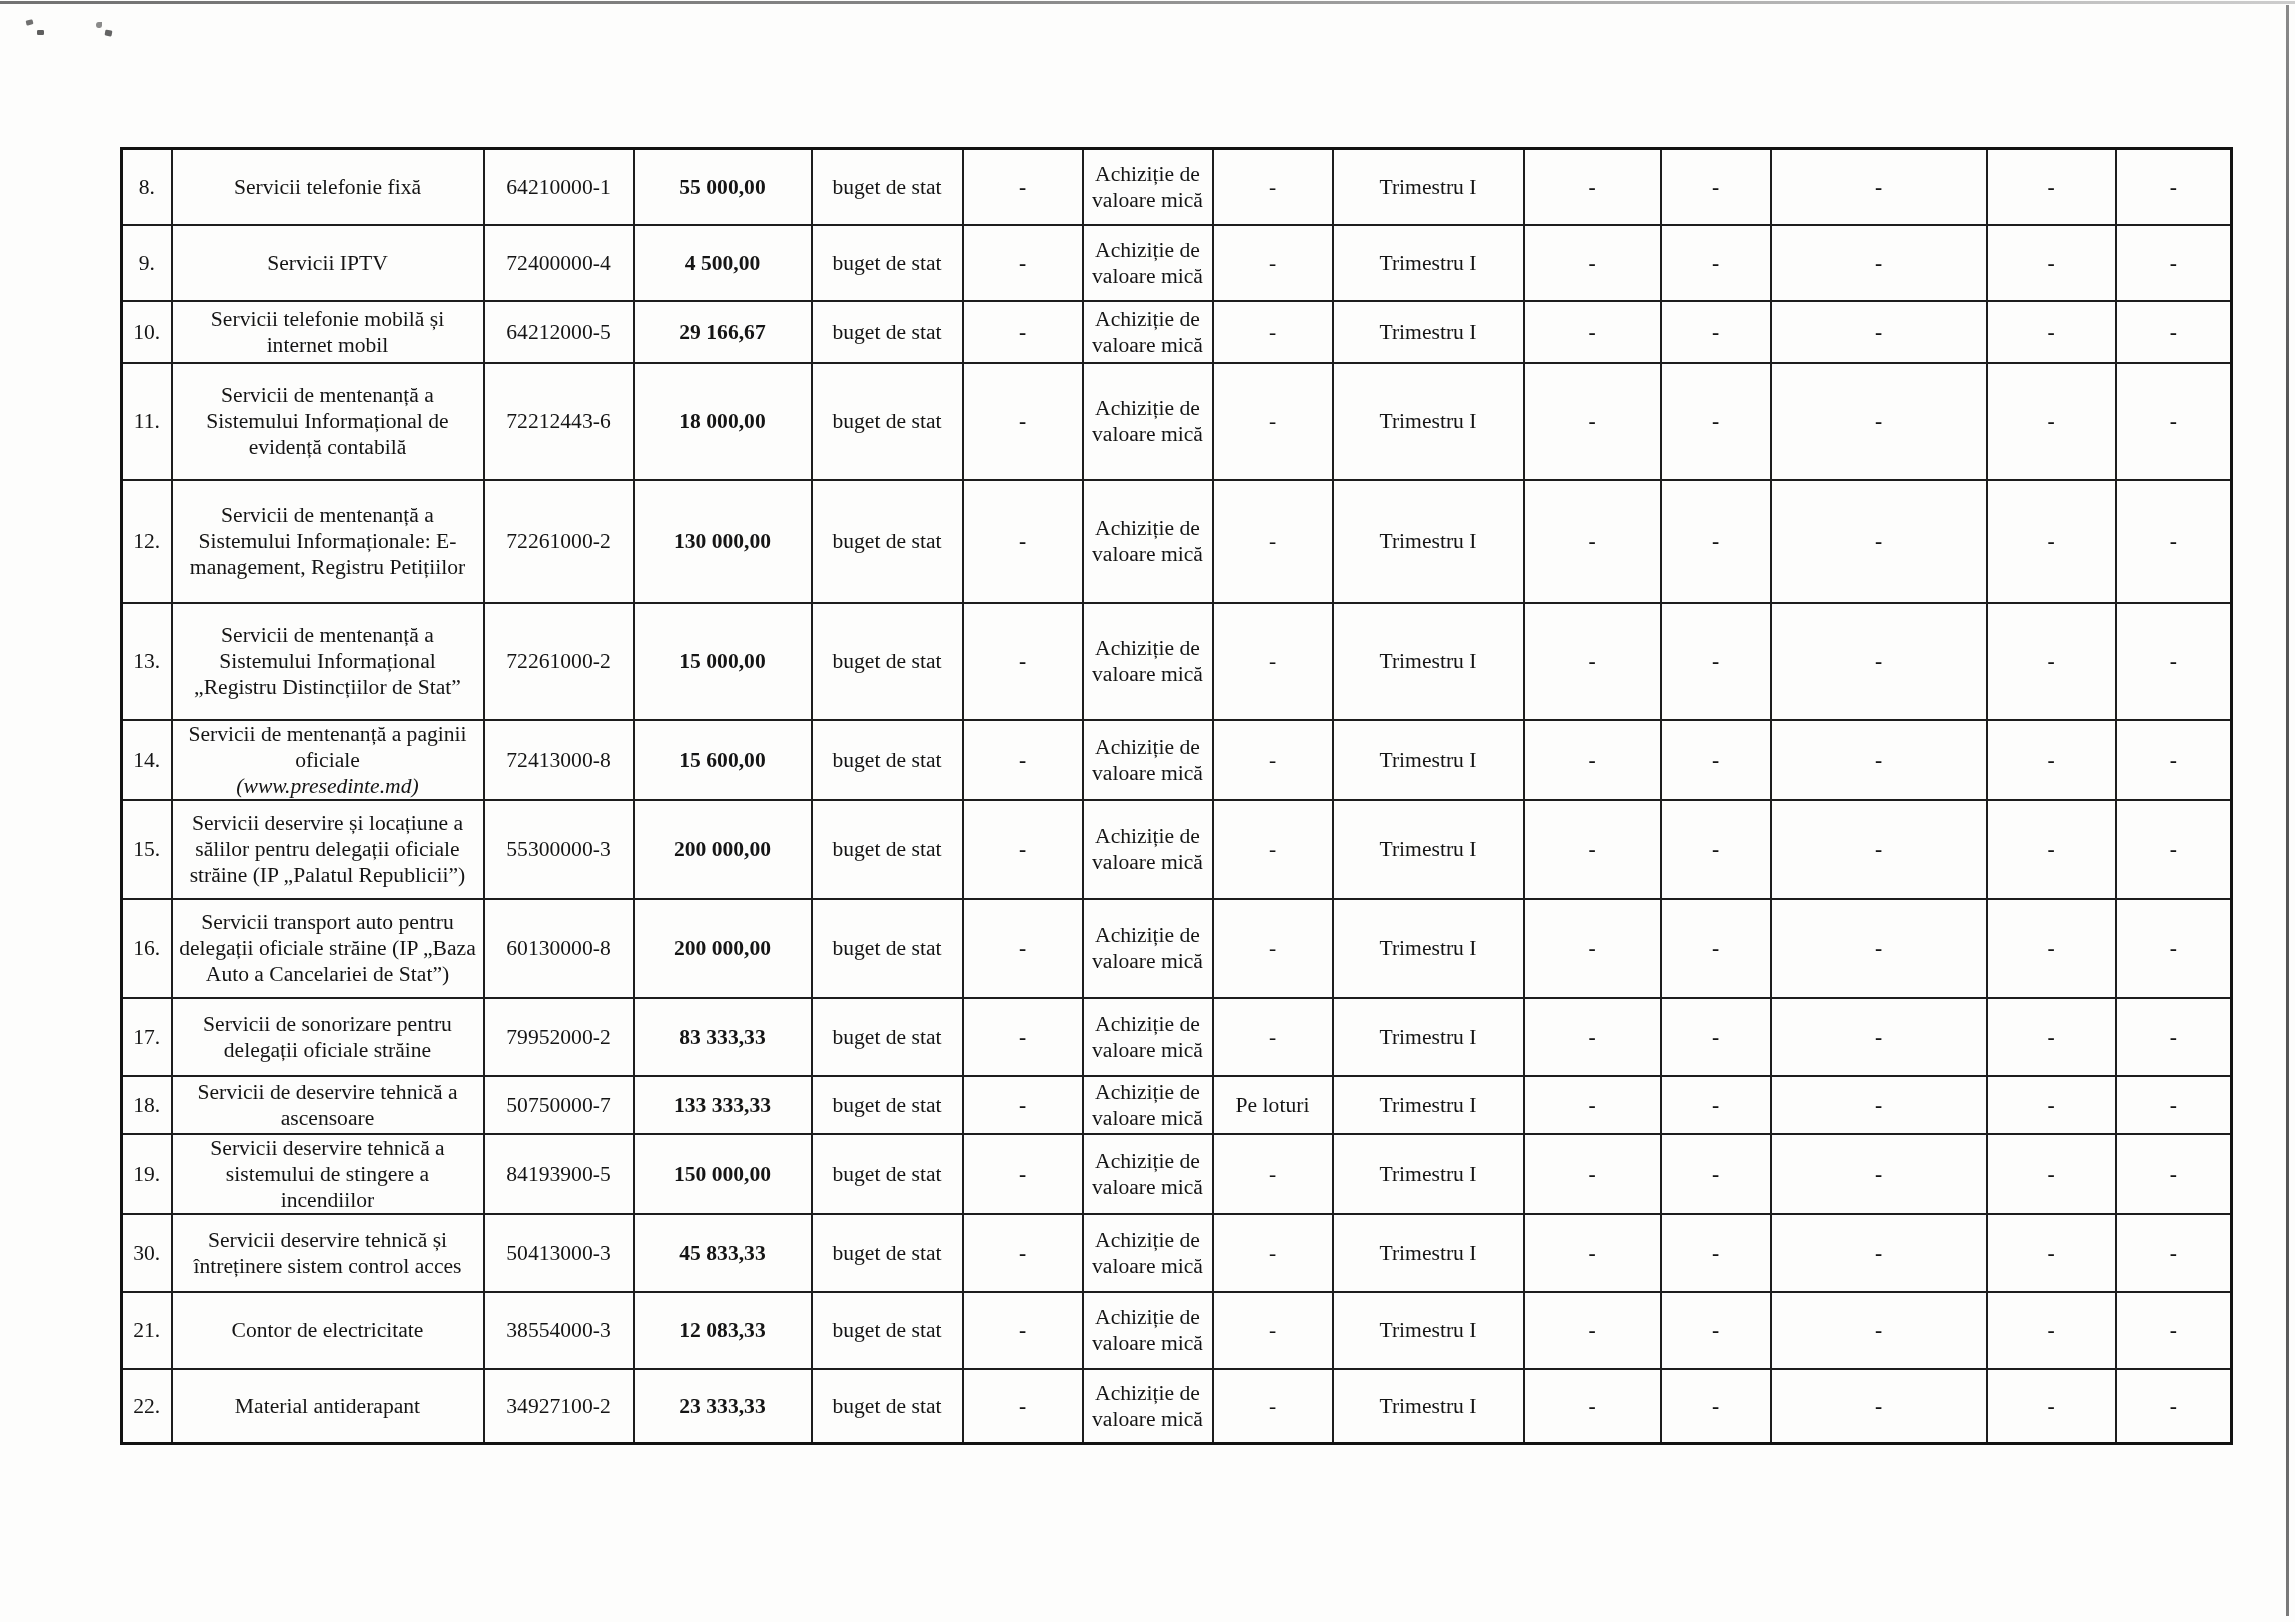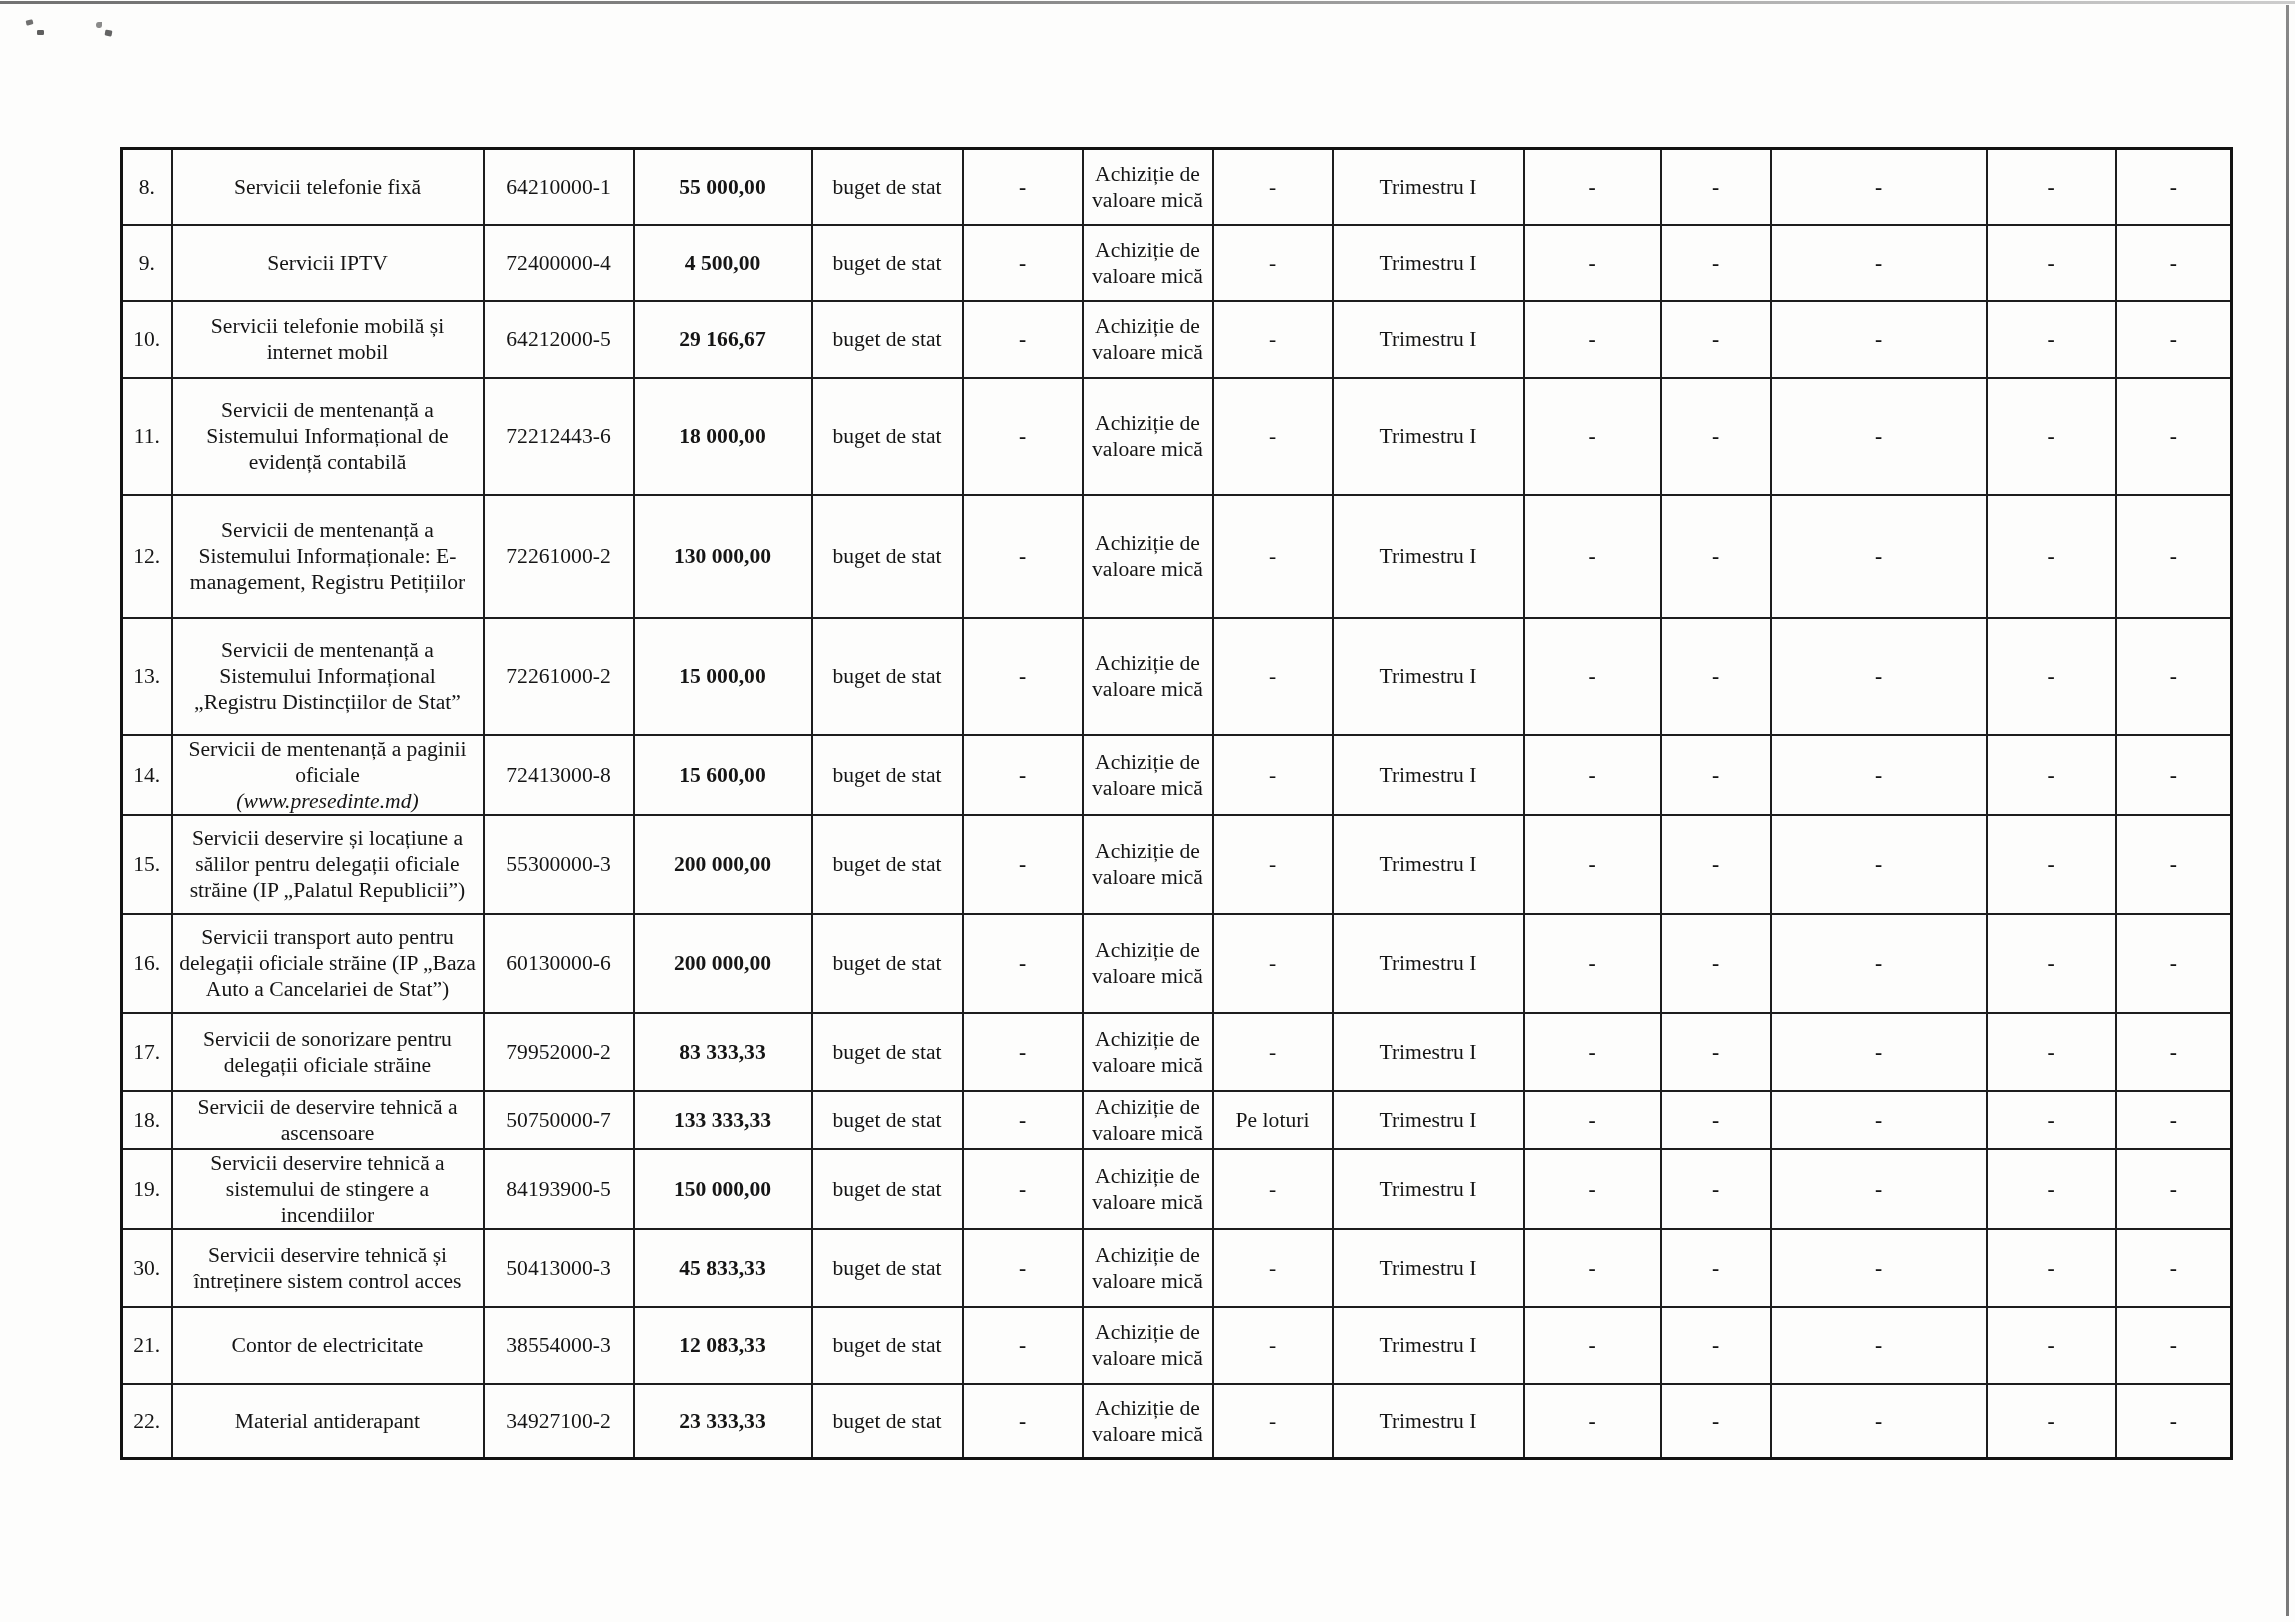--- a/index.html
+++ b/index.html
@@ -44,21 +44,21 @@
     vertical-align: middle;
     text-align: center;
     font-size: 21.6px;
     line-height: 26px;
     padding: 0 3.9px;
     overflow: hidden;
   }
   
   .plan tbody tr:nth-child(1)  { height: 76px; }
   .plan tbody tr:nth-child(2)  { height: 76px; }
-  .plan tbody tr:nth-child(3)  { height: 77px; }
+  .plan tbody tr:nth-child(3)  { height: 62px; }
   .plan tbody tr:nth-child(4)  { height: 117px; }
   .plan tbody tr:nth-child(5)  { height: 123px; }
   .plan tbody tr:nth-child(6)  { height: 117px; }
   .plan tbody tr:nth-child(7)  { height: 77px; }
   .plan tbody tr:nth-child(8)  { height: 99px; }
   .plan tbody tr:nth-child(9)  { height: 99px; }
   .plan tbody tr:nth-child(10) { height: 78px; }
   .plan tbody tr:nth-child(11) { height: 58px; }
   .plan tbody tr:nth-child(12) { height: 78px; }
   .plan tbody tr:nth-child(13) { height: 78px; }
@@ -272,21 +272,21 @@
       <td class="c-dash">-</td>
       <td class="c-dash">-</td>
     </tr>
 
     <tr>
       <td class="c-nr">16.</td>
       <td class="c-name">
         <span>Servicii transport auto pentru delegații oficiale străine (IP „Baza Auto a Cancelariei de Stat”)</span>
         
       </td>
-      <td class="c-cpv">60130000-6</td>
+      <td class="c-cpv">60130000-8</td>
       <td class="c-val">200 000,00</td>
       <td class="c-src">buget de stat</td>
       <td class="c-dash">-</td>
       <td class="c-proc">Achiziție de valoare mică</td>
       <td class="c-lots">-</td>
       <td class="c-term">Trimestru I</td>
       <td class="c-dash">-</td>
       <td class="c-dash">-</td>
       <td class="c-dash">-</td>
       <td class="c-dash">-</td>

